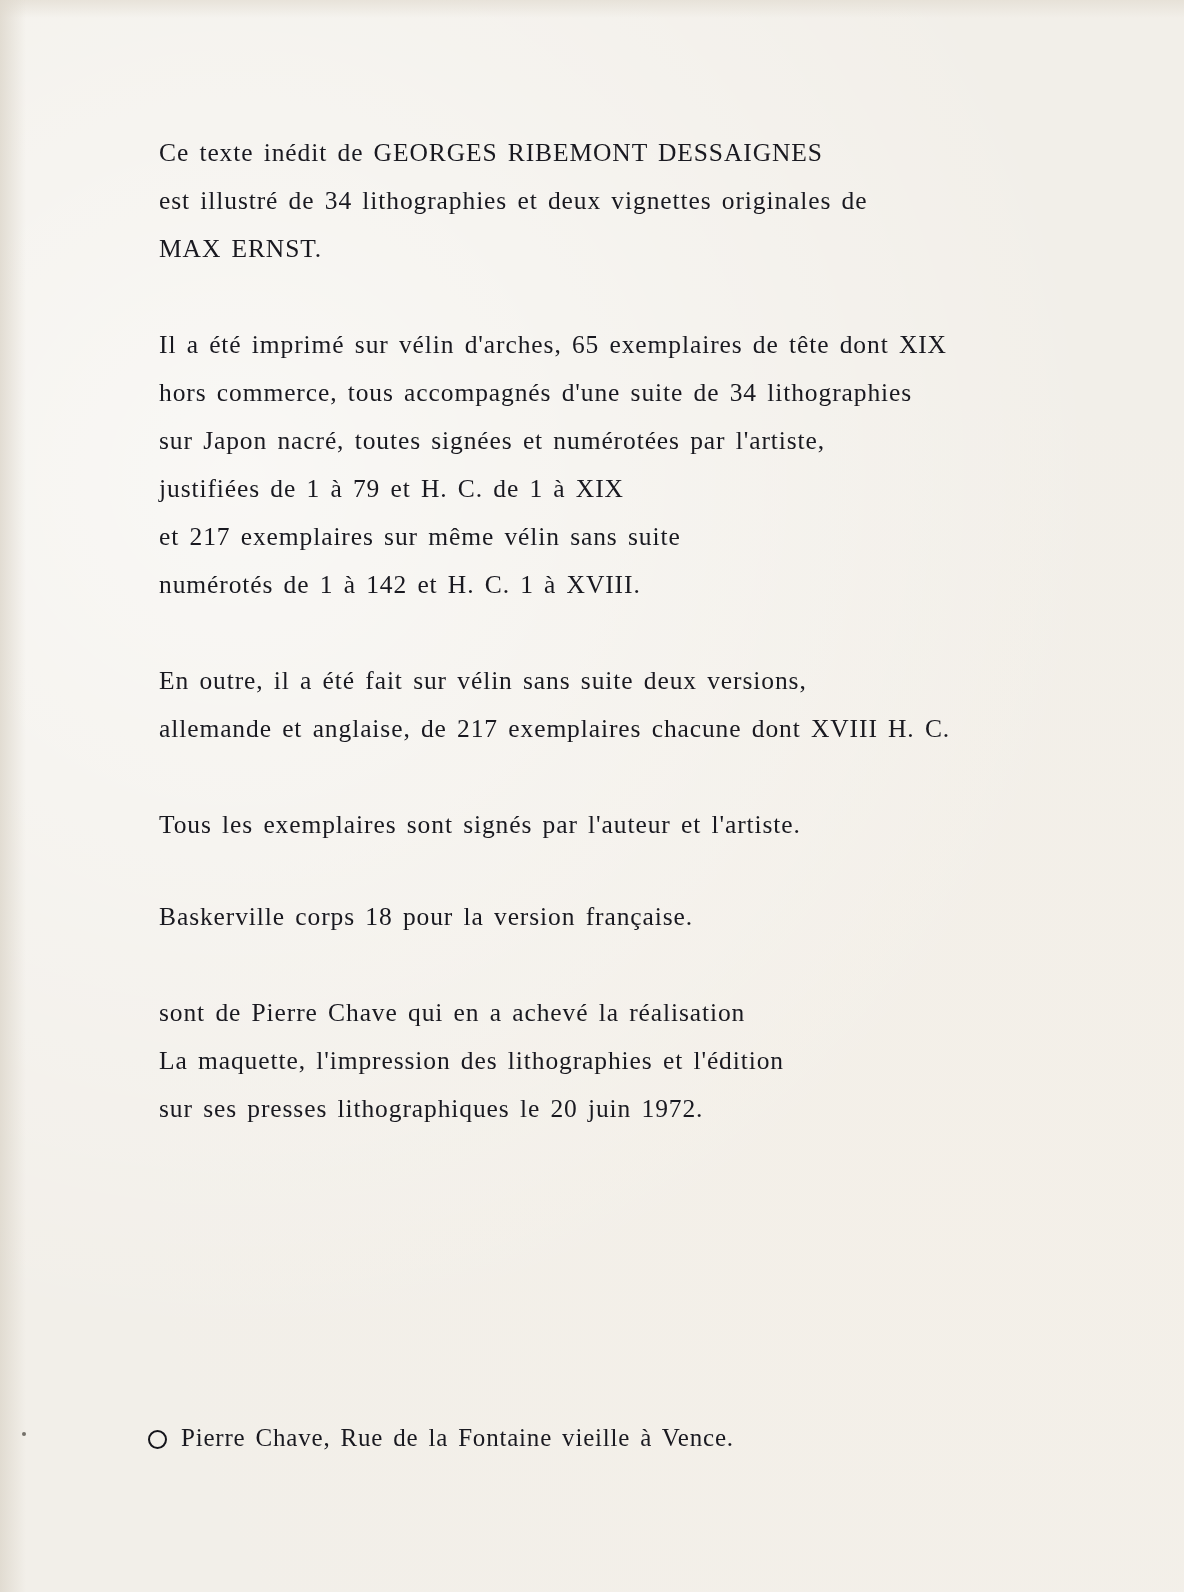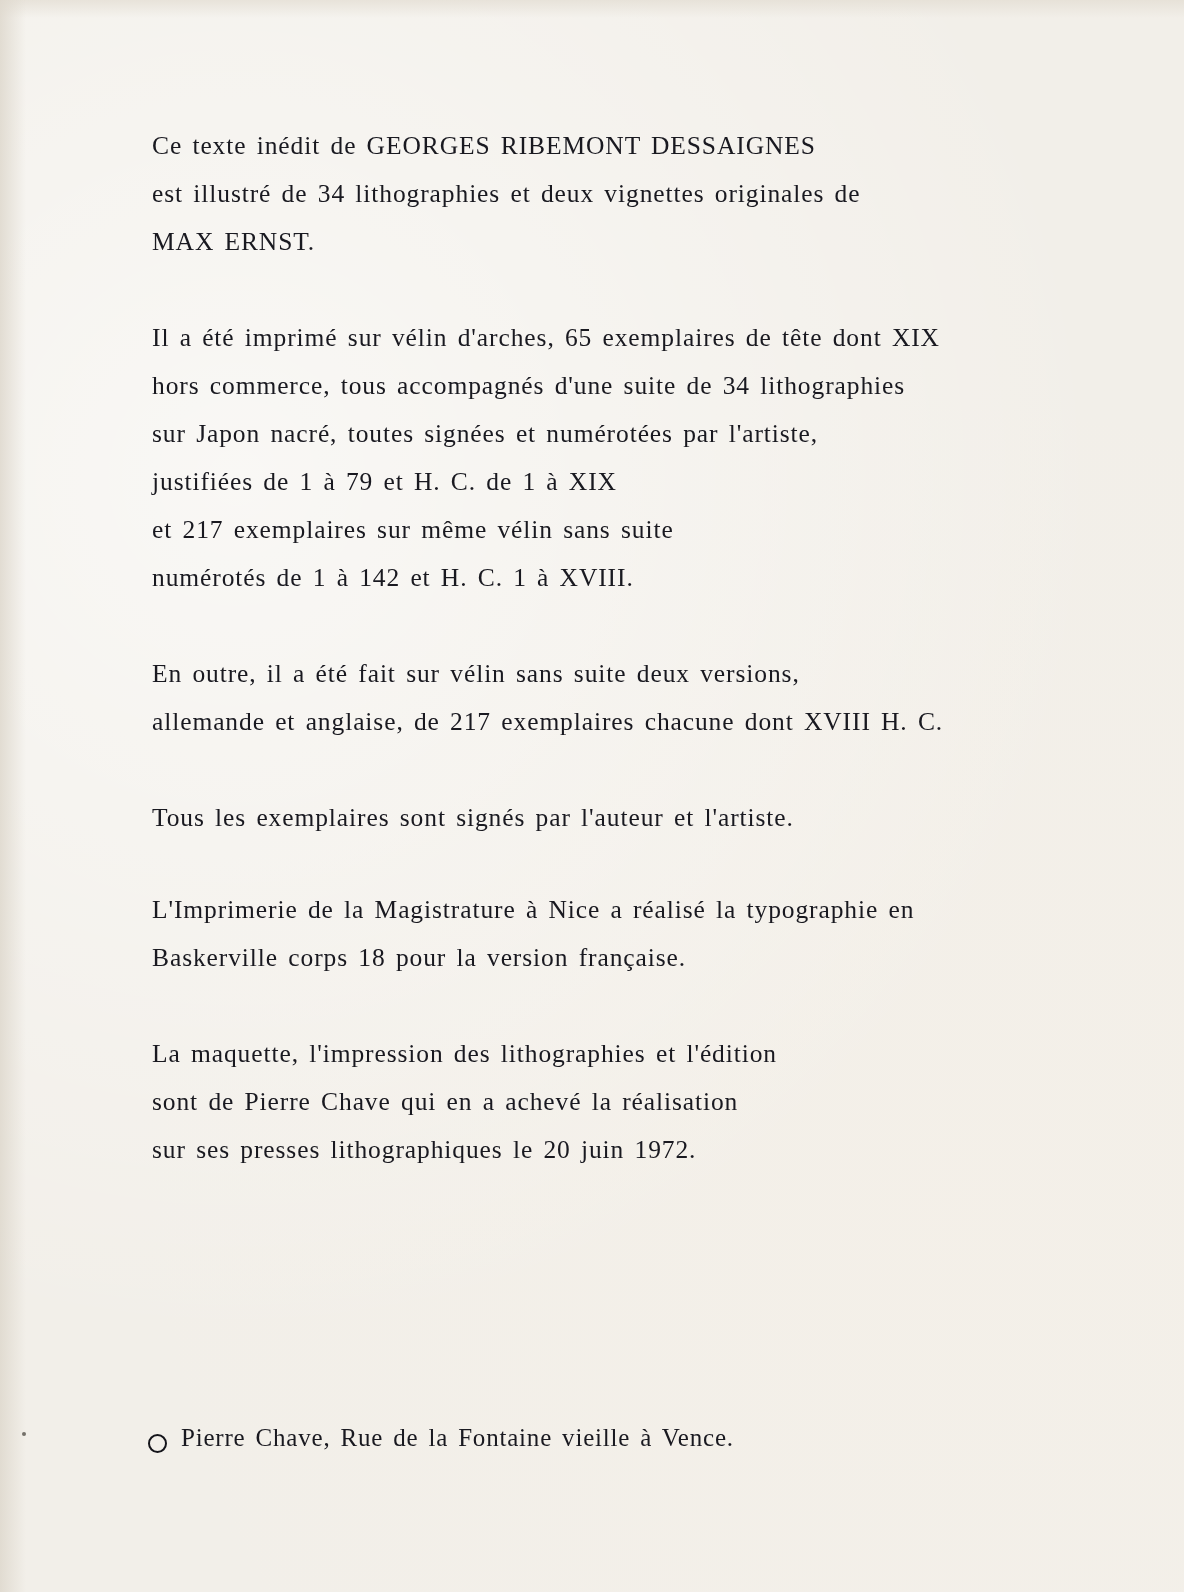--- a/index.html
+++ b/index.html
@@ -28,38 +28,38 @@
     top: 118px;
     width: 930px;
     color: #191920;
     font-family: "Liberation Serif", "DejaVu Serif", serif;
     font-size: 25.5px;
     line-height: 48px;
     letter-spacing: 0.9px;
     word-spacing: 3px;
   }
   .para {
-    margin: 4px;
+    margin: 11px;
   }
   .para + .para {
     margin-top: 48px;
   }
   .para.tight + .para.tight {
     margin-top: 44px;
   }
   .line {
     display: block;
     white-space: pre;
   }
   .imprint {
     position: absolute;
     left: 148px;
     top: 1424px;
     display: flex;
-    align-items: flex-end;
+    align-items: center;
     gap: 14px;
     color: #191920;
     font-family: "Liberation Serif", "DejaVu Serif", serif;
     font-size: 25px;
     letter-spacing: 0.8px;
     word-spacing: 3px;
   }
   .copyright-mark {
     display: inline-block;
     width: 19px;
@@ -124,27 +124,26 @@
     <p class="para">
       <span class="line">En outre, il a été fait sur vélin sans suite deux versions,</span>
       <span class="line">allemande et anglaise, de 217 exemplaires chacune dont XVIII H. C.</span>
     </p>
 
     <p class="para tight">
       <span class="line">Tous les exemplaires sont signés par l'auteur et l'artiste.</span>
     </p>
 
     <p class="para tight">
-      <span class="line">L'Imprimerie de la Magistrature à Nice a réalisé la typographie en</span>
       <span class="line">Baskerville corps 18 pour la version française.</span>
     </p>
 
     <p class="para">
+      <span class="line">sont de Pierre Chave qui en a achevé la réalisation</span>
       <span class="line">La maquette, l'impression des lithographies et l'édition</span>
-      <span class="line">sont de Pierre Chave qui en a achevé la réalisation</span>
       <span class="line">sur ses presses lithographiques le 20 juin 1972.</span>
     </p>
 
   </div>
 
   <div class="imprint">
     <span class="copyright-mark"></span>
     <span>Pierre Chave, Rue de la Fontaine vieille à Vence.</span>
   </div>
 

